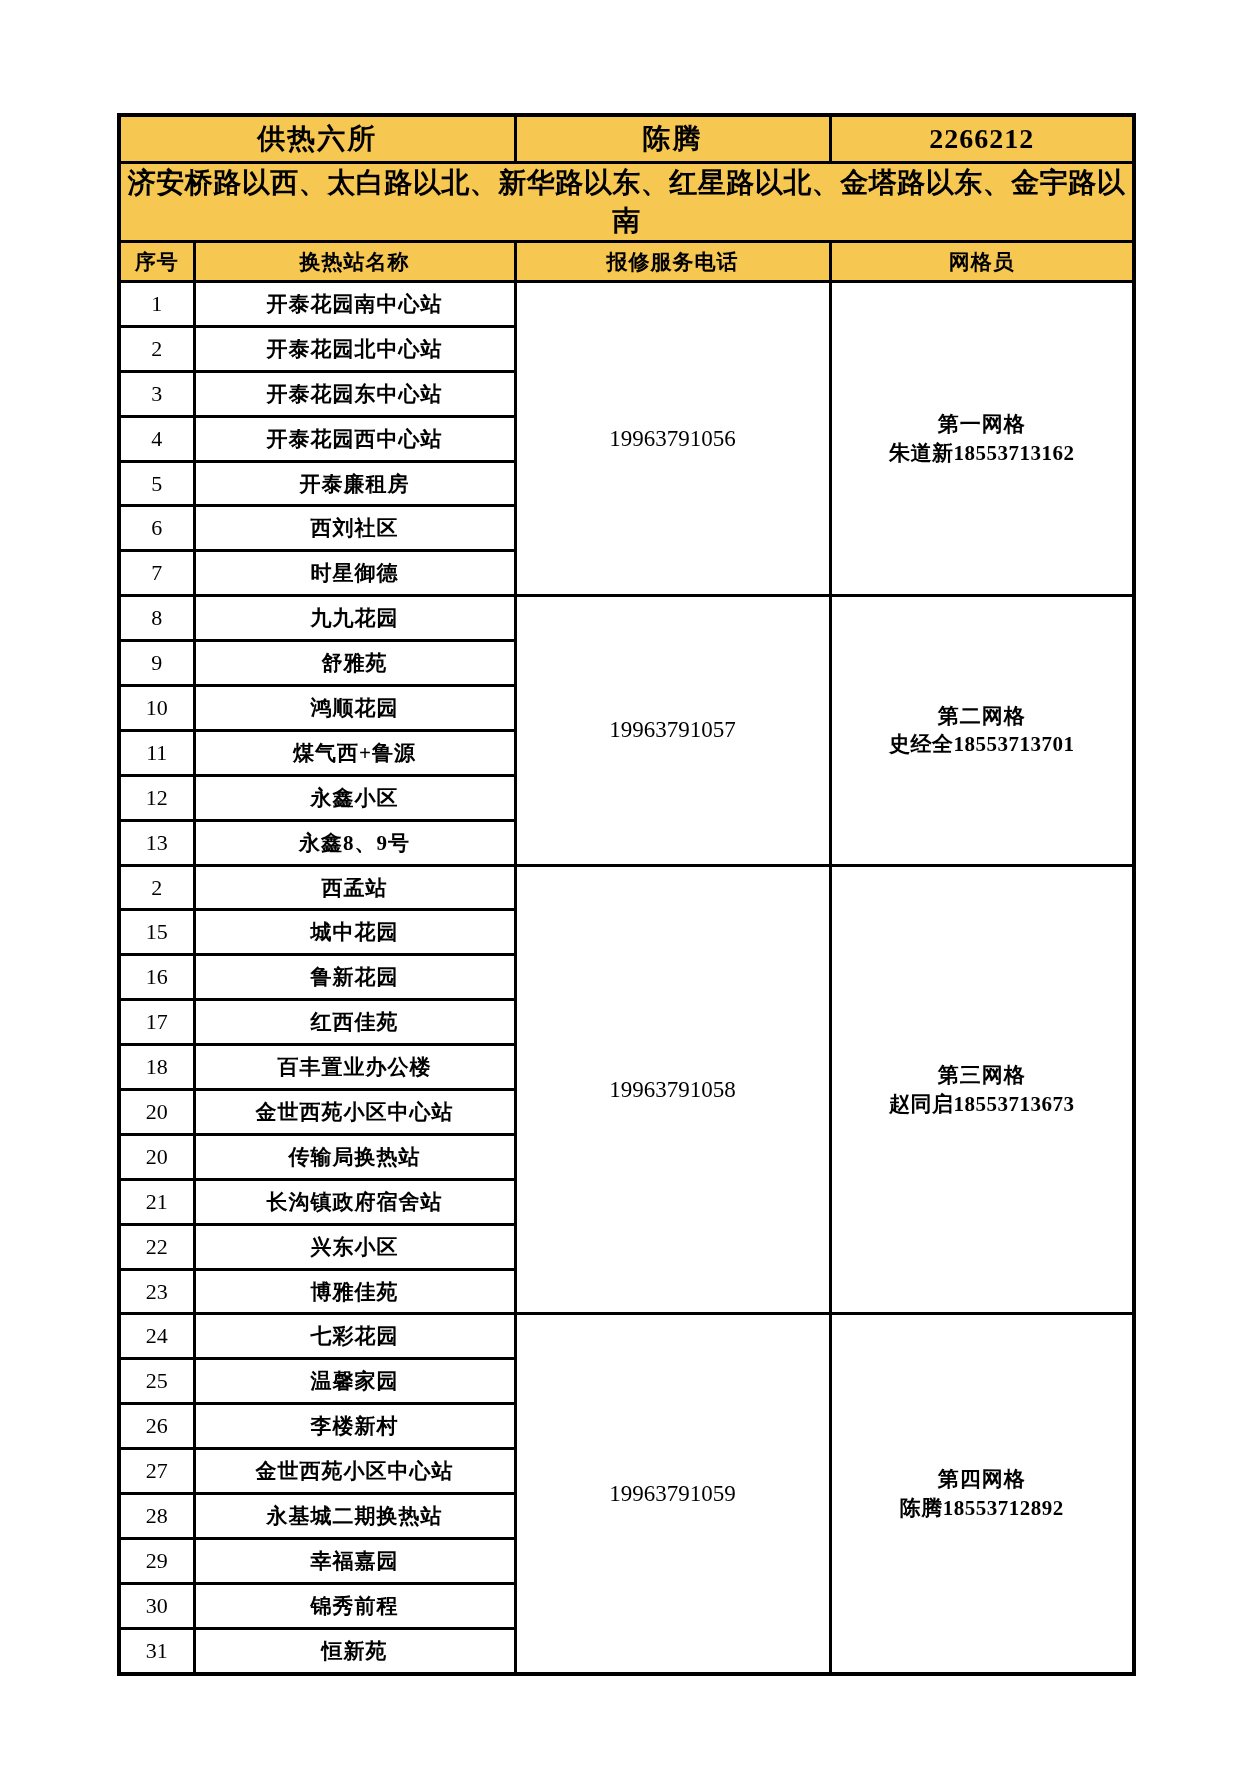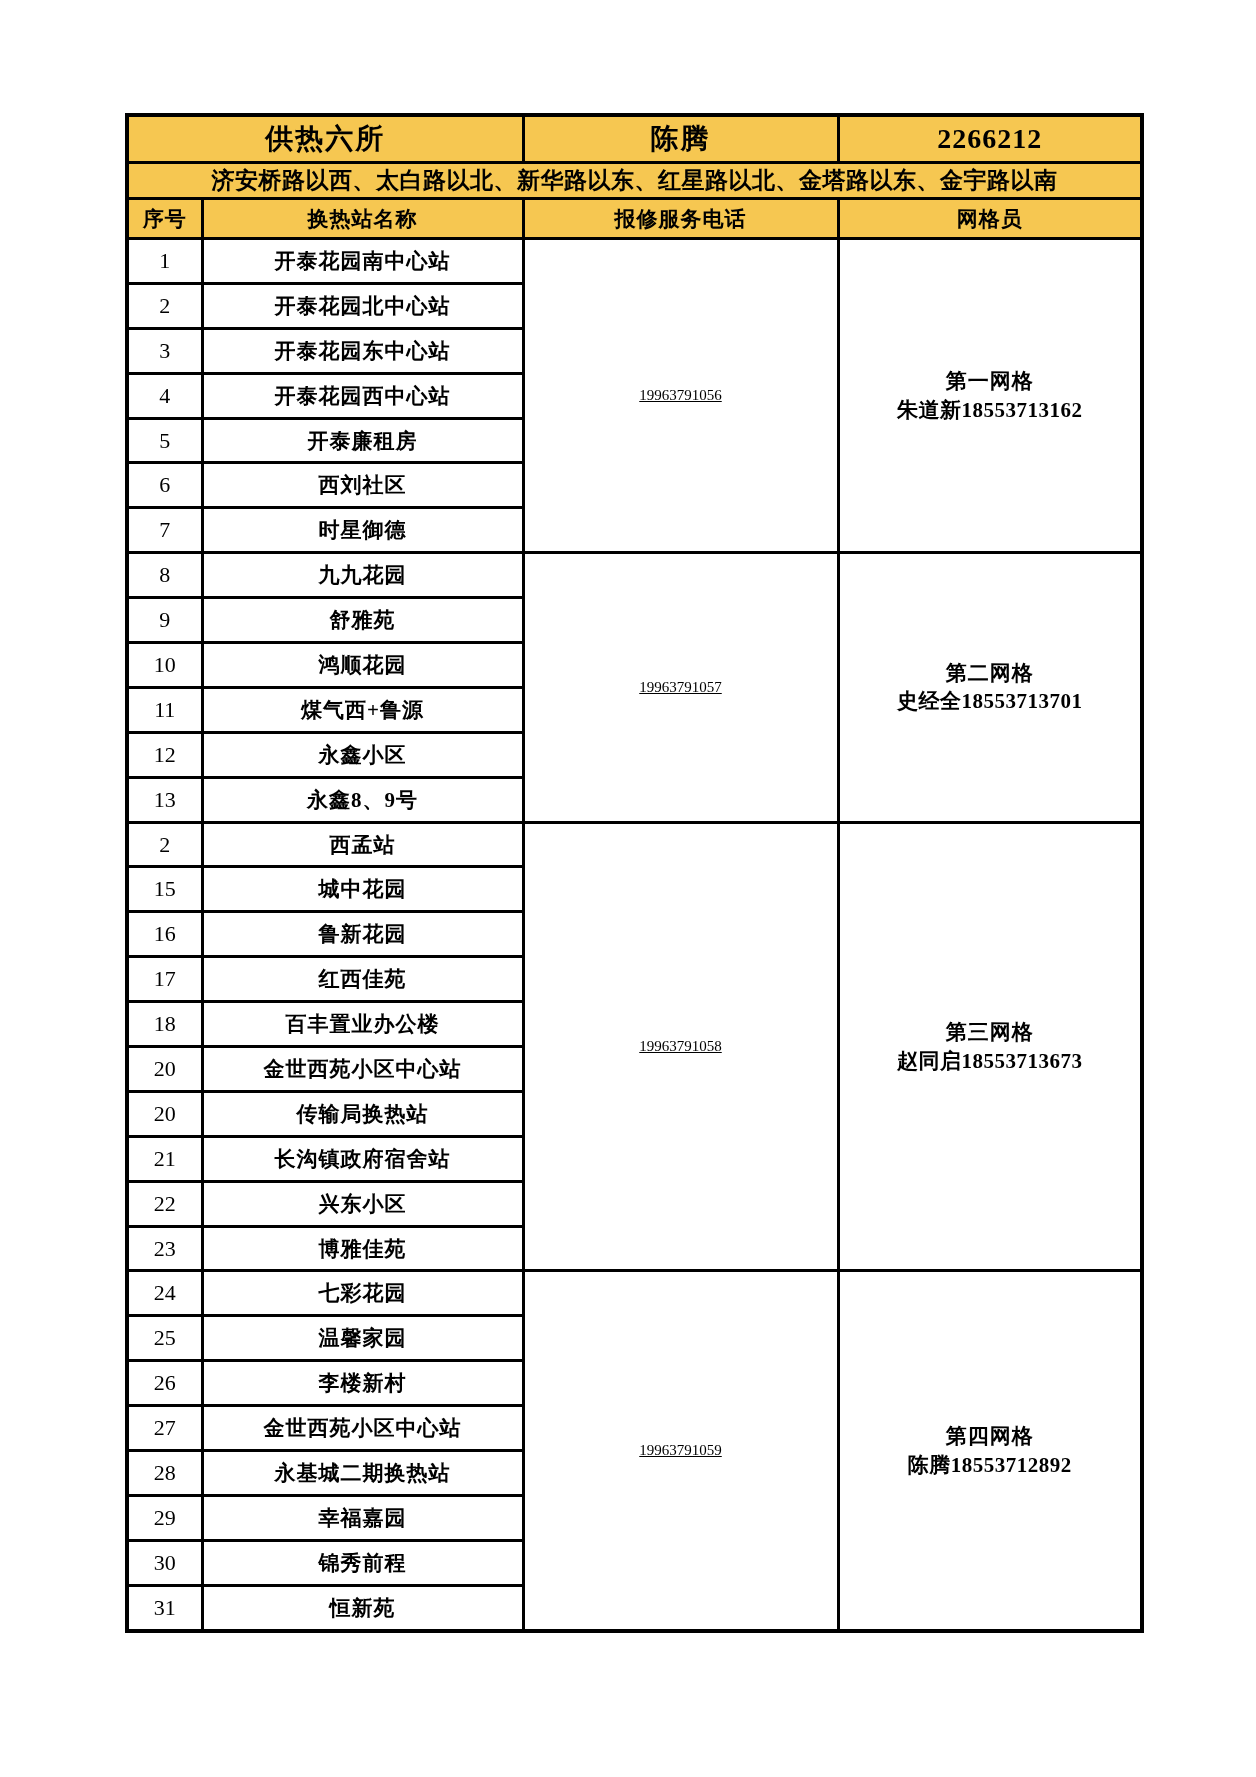--- a/index.html
+++ b/index.html
@@ -9,21 +9,21 @@
   }
   body {
     position: relative;
     width: 1256px;
     height: 1777px;
     font-family: "Liberation Serif", "DejaVu Serif", serif;
     color: #000;
   }
   .sheet {
     position: absolute;
-    left: 125px;
+    left: 117px;
     top: 113px;
   }
   table.grid {
     border-collapse: collapse;
     table-layout: fixed;
     width: 1015px;
     border: 4px solid var(--border-color, #000);
   }
   table.grid th,
   table.grid td {
@@ -33,26 +33,26 @@
     padding: 0 4px;
     overflow: hidden;
     color: #000;
   }
   thead th {
     background: var(--header-fill, #F6C751);
     font-weight: bold;
   }
   tr.r-top th { height: 44px; font-size: 28px; letter-spacing: 2px; }
   tr.r-top th.num-cell { letter-spacing: 1px; margin-top: 20px; }
-  tr.r-region th { height: 33px; font-size: 23px; letter-spacing: 0.5px; }
+  tr.r-region th { height: 33px; font-size: 28px; letter-spacing: 0.5px; }
   tr.r-cols th { height: 37px; font-size: 21px; letter-spacing: 1px; }
   tbody td { height: 41.9px; }
   td.c-index { font-size: 22px; font-weight: normal; }
   td.c-station { font-size: 21px; font-weight: bold; letter-spacing: 1px; margin-left: 48px; }
-  td.c-phone { font-size: 15px; font-weight: normal; text-decoration: underline; }
+  td.c-phone { font-size: 23px; font-weight: normal; }
   td.c-grid { font-size: 21px; font-weight: bold; line-height: 1.35; }
   .grid-name { letter-spacing: 1px; }
   .grid-contact { letter-spacing: 0.5px; }
 </style>
 </head>
 <body style="background: rgb(255, 255, 255);">
 
 <div class="sheet">
   <table class="grid">
     <colgroup>

